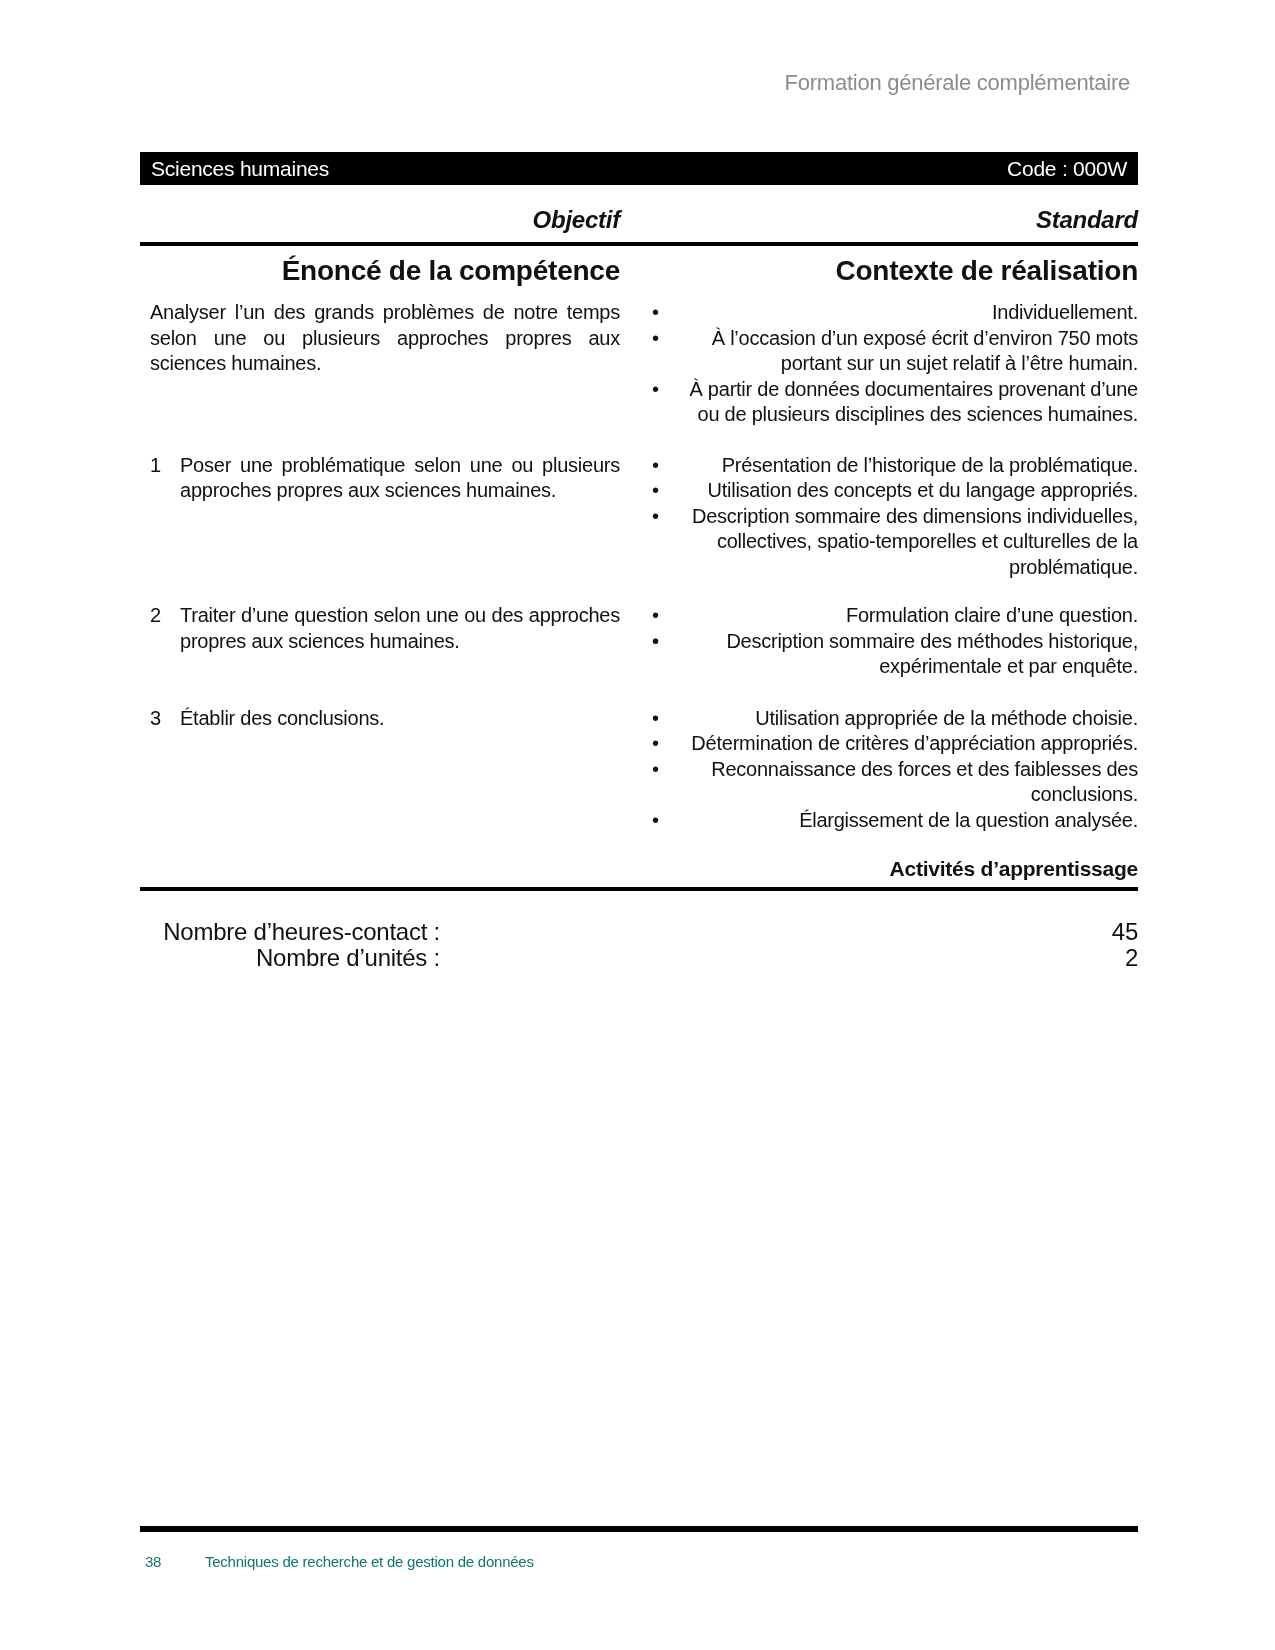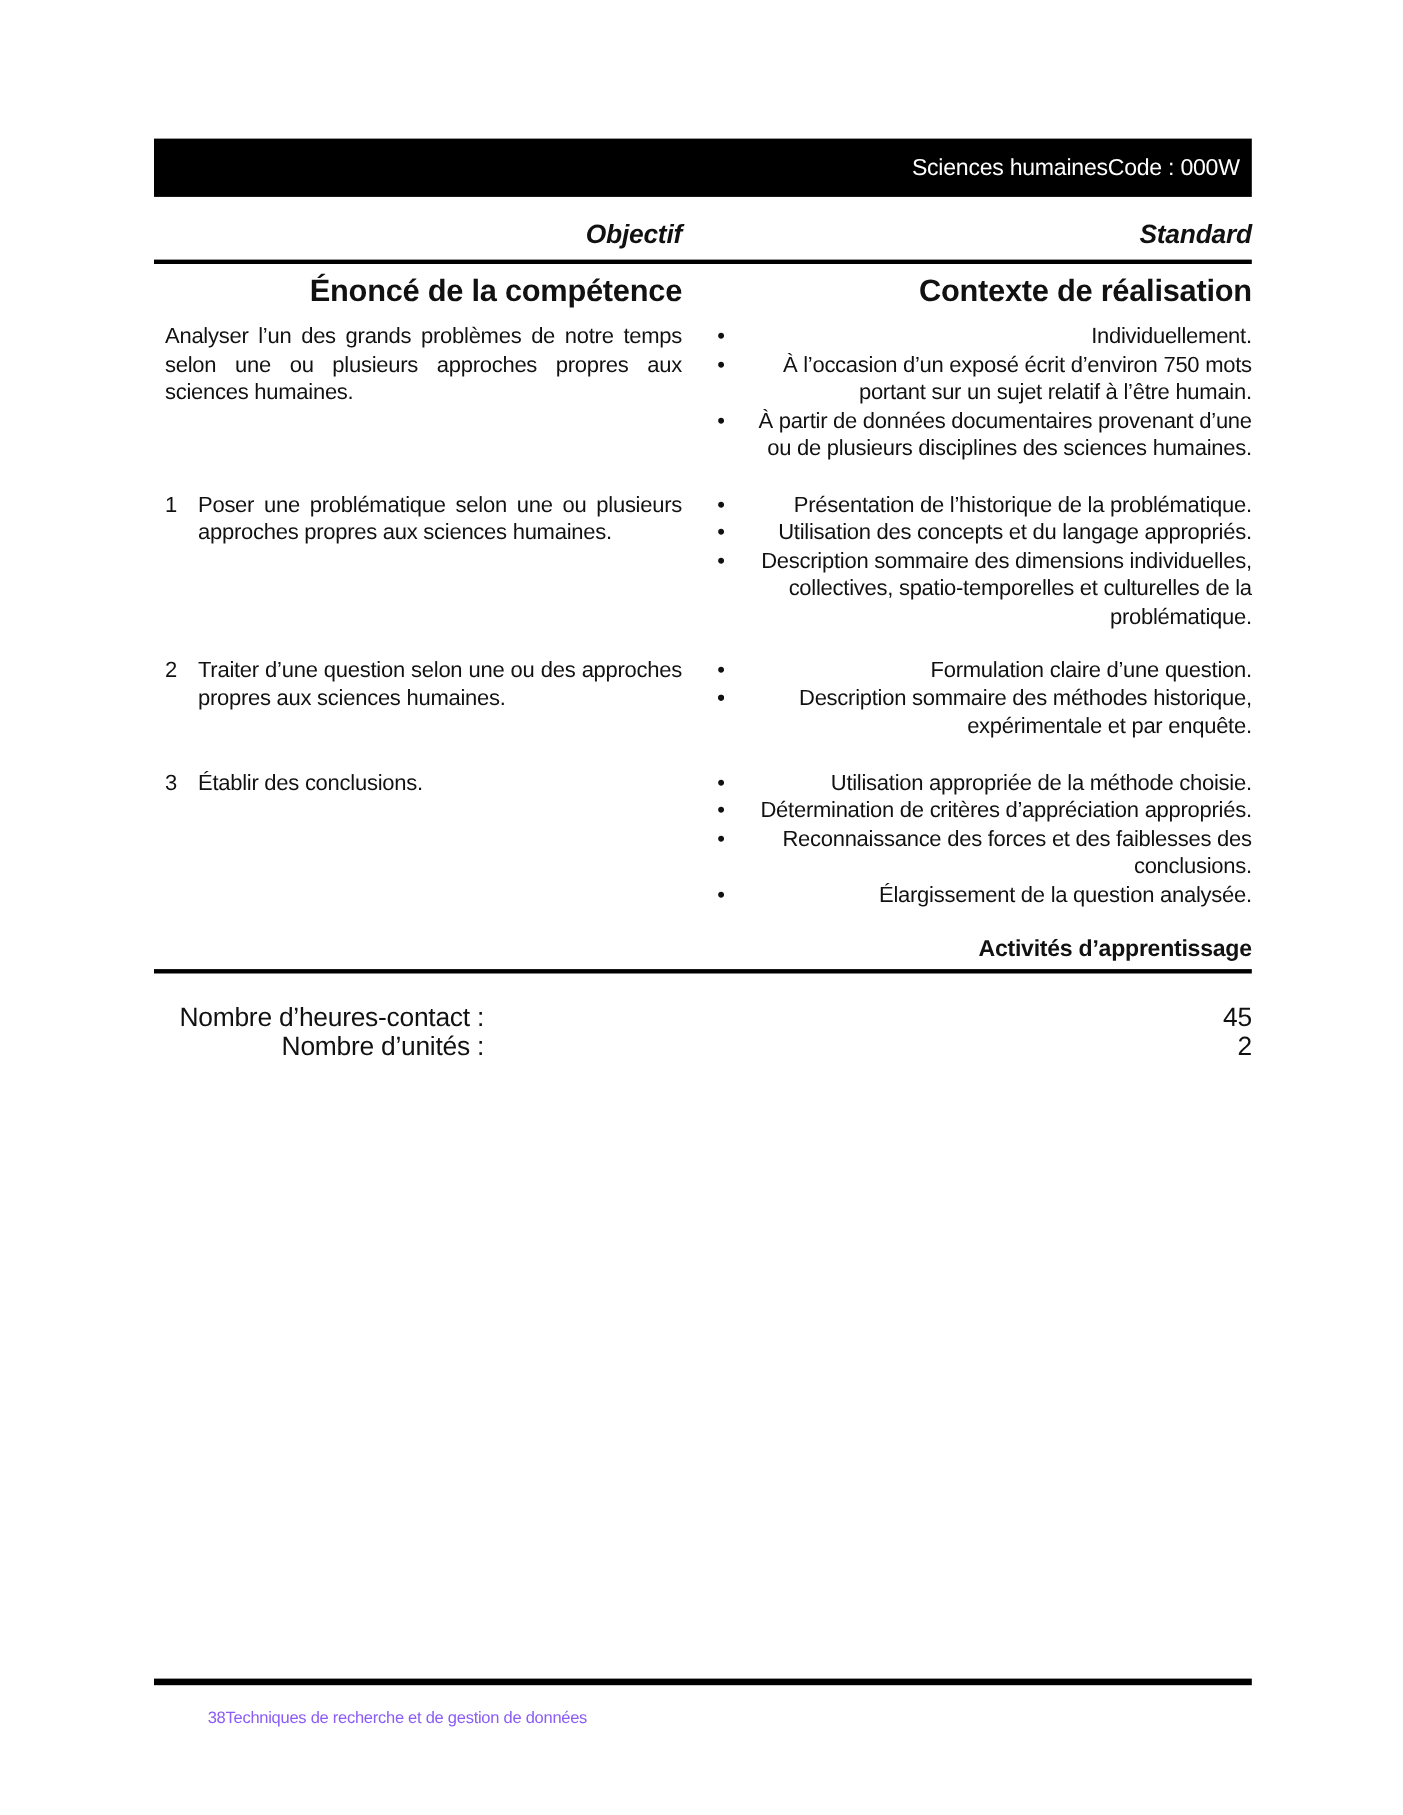--- a/index.html
+++ b/index.html
@@ -24,26 +24,26 @@
   .doc-header {
     text-align: right;
     font-size: 22px;
     line-height: 26px;
     color: #8c8c8c;
     padding-right: 8px;
   }
   
   .banner {
     margin-top: 56px;
-    height: 53px;
+    height: 33px;
     background: #000000;
     color: #ffffff;
     display: flex;
     align-items: center;
-    justify-content: flex-end;
+    justify-content: space-between;
     padding: 0 11px;
     box-sizing: border-box;
     font-size: 21px;
   }
   
   .row {
     display: grid;
     grid-template-columns: 480px 489px;
     column-gap: 29px;
   }
@@ -101,31 +101,31 @@
     top: 1526px;
     width: 998px;
   }
   .footer-rule { height: 6px; background: #000000; }
   .footer-line {
     margin-top: 21px;
     display: flex;
     align-items: baseline;
     font-size: 15px;
     line-height: 18px;
-    color: #8b5cf6;
-    text-align: right;
+    color: #0f766e;
   }
   .footer-pagenum { padding-left: 5px; width: 60px; }
 </style>
 </head>
 <body>
 
 <div class="page">
   <div class="content">
 
+    <div class="doc-header">Formation générale complémentaire</div>
 
     <div class="banner">
       <span>Sciences humaines</span>
       <span>Code : 000W</span>
     </div>
 
     <div class="row obj-std">
       <div class="cell">Objectif</div>
       <div class="cell right">Standard</div>
     </div>

